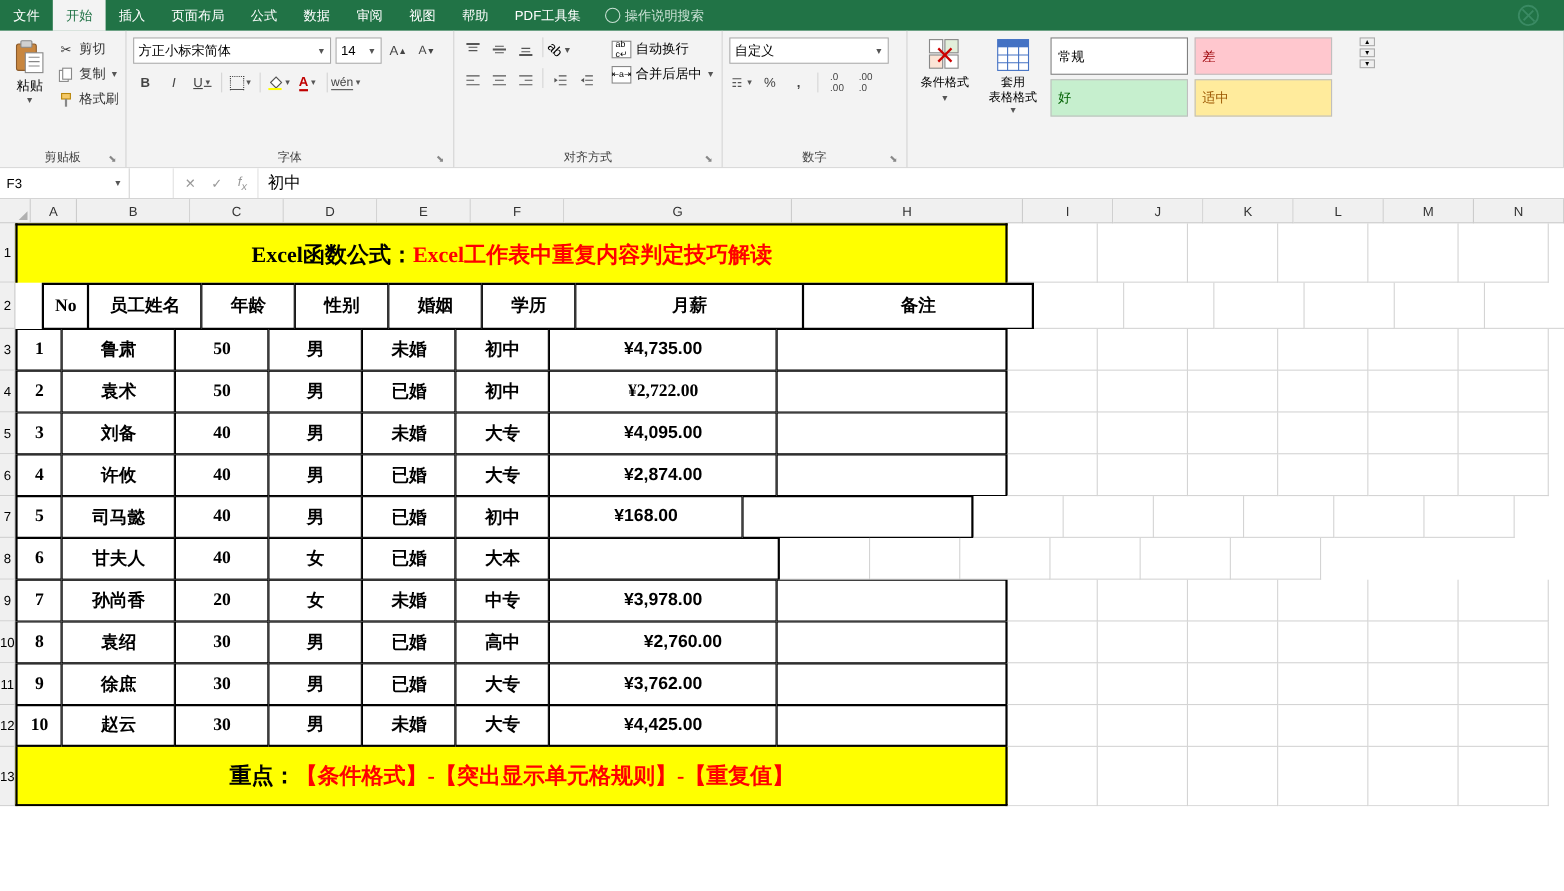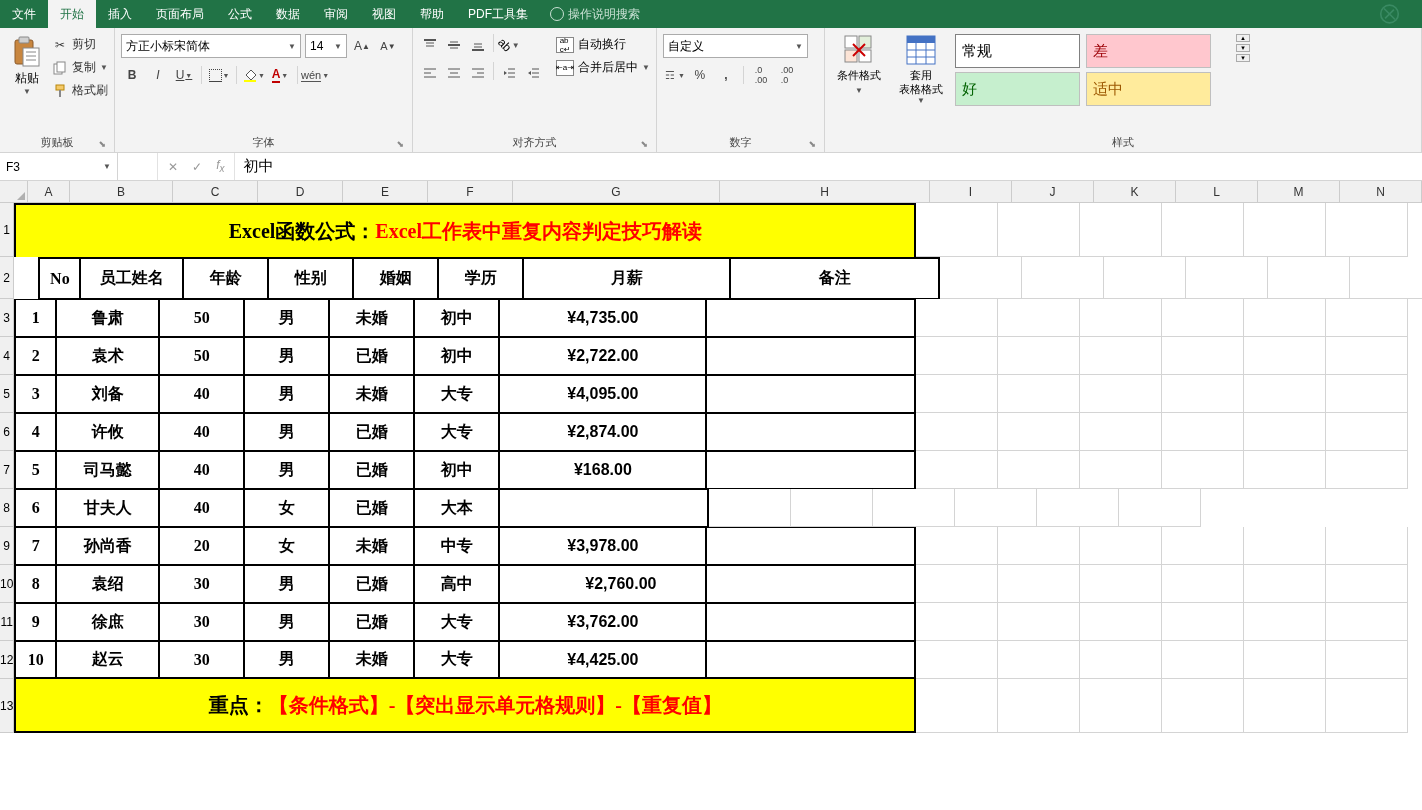--- a/index.html
+++ b/index.html
@@ -59,21 +59,21 @@
 .num-rows { display: flex; flex-direction: column; gap: 6px; padding-top: 4px; width: 155px; }
 .num-select { height: 24px; border: 1px solid #ababab; background: #fff; width: 145px; display: flex; align-items: center; justify-content: space-between; padding: 0 4px; }
 .num-row2 { display: flex; align-items: center; gap: 4px; }
 
 
 .styles-body { display: flex; gap: 6px; align-items: flex-start; padding-top: 2px; }
 .style-btn-col { display: flex; flex-direction: column; align-items: center; width: 56px; padding-top: 2px; }
 .style-icon { width: 32px; height: 32px; display: flex; align-items: center; justify-content: center; }
 .style-label { font-size: 11px; text-align: center; line-height: 14px; margin-top: 2px; }
 .cell-styles { display: flex; flex-wrap: wrap; width: 275px; gap: 4px 6px; align-content: flex-start; padding-top: 2px; }
-.cs-box { width: 125px; height: 24px; border: 1px solid #bfbfbf; display: flex; align-items: center; padding: 16px 6px; font-size: 15px; }
+.cs-box { width: 125px; height: 24px; border: 1px solid #bfbfbf; display: flex; align-items: center; padding: 16px 6px; font-size: 12px; }
 .cs-normal { background: #fff; border: 1px solid #808080; }
 .cs-bad { background: #ffc7ce; color: #9c0006; }
 .cs-good { background: #c6efce; color: #006100; }
 .cs-neutral { background: #ffeb9c; color: #9c5700; }
 .cs-more { width: 18px; display: flex; flex-direction: column; gap: 2px; padding-top: 2px; }
 .cs-more div { width: 14px; height: 8px; border: 1px solid #ababab; background: #f0f0f0; font-size: 7px; display: flex; align-items: center; justify-content: center; }
 
 
 .formula-bar { display: flex; height: 28px; border-bottom: 1px solid #d4d4d4; align-items: stretch; background: #fff; }
 .name-box { width: 118px; border-right: 1px solid #d4d4d4; display: flex; align-items: center; padding: 0 6px; justify-content: space-between; }
@@ -365,21 +365,20 @@
         <div class="cs-box cs-bad">差</div>
         <div class="cs-box cs-good">好</div>
         <div class="cs-box cs-neutral">适中</div>
       </div>
       <div class="cs-more">
           <div>▴</div>
           <div>▾</div>
           <div>▾</div>
         </div>
     </div>
-    <div class="group-label"><span>样式</span></div>
   </div>
 </div>
 
 <div class="formula-bar">
   <div class="name-box">
       <span>F3</span>
       <span class="drop-tiny">▼</span>
     </div>
   <div class="fb-spacer"></div>
   <div class="fb-btns">
@@ -468,21 +467,21 @@
           <div class="cell empty-cell" style="width: 82px; height: 38px;"></div>
           <div class="cell empty-cell" style="width: 82px; height: 38px;"></div>
         </div>
         <div class="grid-row" style="height: 38px;">
           <div class="cell data-cell d-left" style="width: 42px; height: 38px;">2</div>
           <div class="cell data-cell" style="width: 103px; height: 38px;">袁术</div>
           <div class="cell data-cell" style="width: 85px; height: 38px;">50</div>
           <div class="cell data-cell" style="width: 85px; height: 38px;">男</div>
           <div class="cell data-cell" style="width: 85px; height: 38px;">已婚</div>
           <div class="cell data-cell" style="width: 85px; height: 38px;">初中</div>
-          <div class="cell data-cell salary" style="width: 207px; height: 38px;">¥2,722.00</div>
+          <div class="cell data-cell salary" style="width: 207px; height: 38px; font-family: Liberation Serif, serif;">¥2,722.00</div>
           <div class="cell data-cell d-right" style="width: 210px; height: 38px;"></div>
           <div class="cell empty-cell" style="width: 82px; height: 38px;"></div>
           <div class="cell empty-cell" style="width: 82px; height: 38px;"></div>
           <div class="cell empty-cell" style="width: 82px; height: 38px;"></div>
           <div class="cell empty-cell" style="width: 82px; height: 38px;"></div>
           <div class="cell empty-cell" style="width: 82px; height: 38px;"></div>
           <div class="cell empty-cell" style="width: 82px; height: 38px;"></div>
         </div>
         <div class="grid-row" style="height: 38px;">
           <div class="cell data-cell d-left" style="width: 42px; height: 38px;">3</div>
@@ -516,21 +515,21 @@
           <div class="cell empty-cell" style="width: 82px; height: 38px;"></div>
           <div class="cell empty-cell" style="width: 82px; height: 38px;"></div>
         </div>
         <div class="grid-row" style="height: 38px;">
           <div class="cell data-cell d-left" style="width: 42px; height: 38px;">5</div>
           <div class="cell data-cell" style="width: 103px; height: 38px;">司马懿</div>
           <div class="cell data-cell" style="width: 85px; height: 38px;">40</div>
           <div class="cell data-cell" style="width: 85px; height: 38px;">男</div>
           <div class="cell data-cell" style="width: 85px; height: 38px;">已婚</div>
           <div class="cell data-cell" style="width: 85px; height: 38px;">初中</div>
-          <div class="cell data-cell salary" style="width: 207px; height: 38px;">¥168.00</div>
+          <div class="cell data-cell salary" style="width: 176px; height: 38px;">¥168.00</div>
           <div class="cell data-cell d-right" style="width: 210px; height: 38px;"></div>
           <div class="cell empty-cell" style="width: 82px; height: 38px;"></div>
           <div class="cell empty-cell" style="width: 82px; height: 38px;"></div>
           <div class="cell empty-cell" style="width: 82px; height: 38px;"></div>
           <div class="cell empty-cell" style="width: 82px; height: 38px;"></div>
           <div class="cell empty-cell" style="width: 82px; height: 38px;"></div>
           <div class="cell empty-cell" style="width: 82px; height: 38px;"></div>
         </div>
         <div class="grid-row" style="height: 38px;">
           <div class="cell data-cell d-left" style="width: 42px; height: 38px;">6</div>

